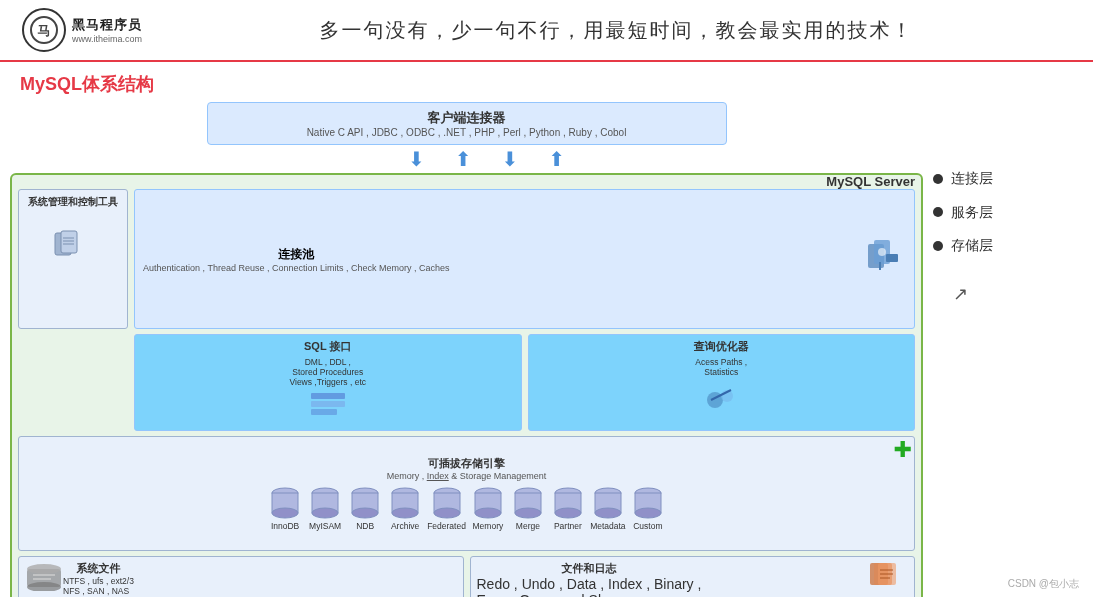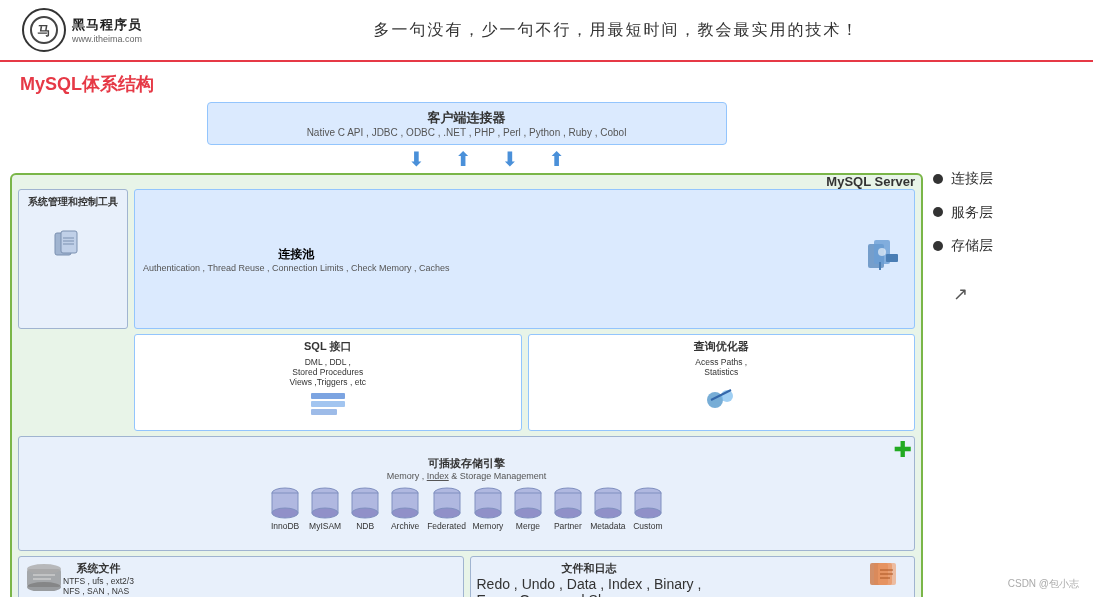--- a/index.html
+++ b/index.html
@@ -44,21 +44,21 @@
       color: #222;
       letter-spacing: 1px;
     }
     .logo-sub {
       font-size: 9px;
       color: #666;
     }
     .header-slogan {
       flex: 1;
       text-align: center;
-      font-size: 16px;
+      font-size: 20px;
       color: #333;
       letter-spacing: 2px;
     }
 
     
     .page-title {
       color: #e63946;
       font-size: 18px;
       font-weight: bold;
       padding: 10px 20px 6px 20px;
@@ -178,21 +178,21 @@
     }
 
     
     .services-row {
       display: flex;
       gap: 6px;
       margin-bottom: 5px;
     }
     .service-box {
       flex: 1;
-      background: #ffffff;
+      background: #7dd3fc;
       border: 1px solid #93c5fd;
       border-radius: 3px;
       padding: 4px 5px;
       text-align: center;
       font-size: 9px;
       color: #333;
     }
     .service-box-title {
       font-size: 11px;
       font-weight: bold;

